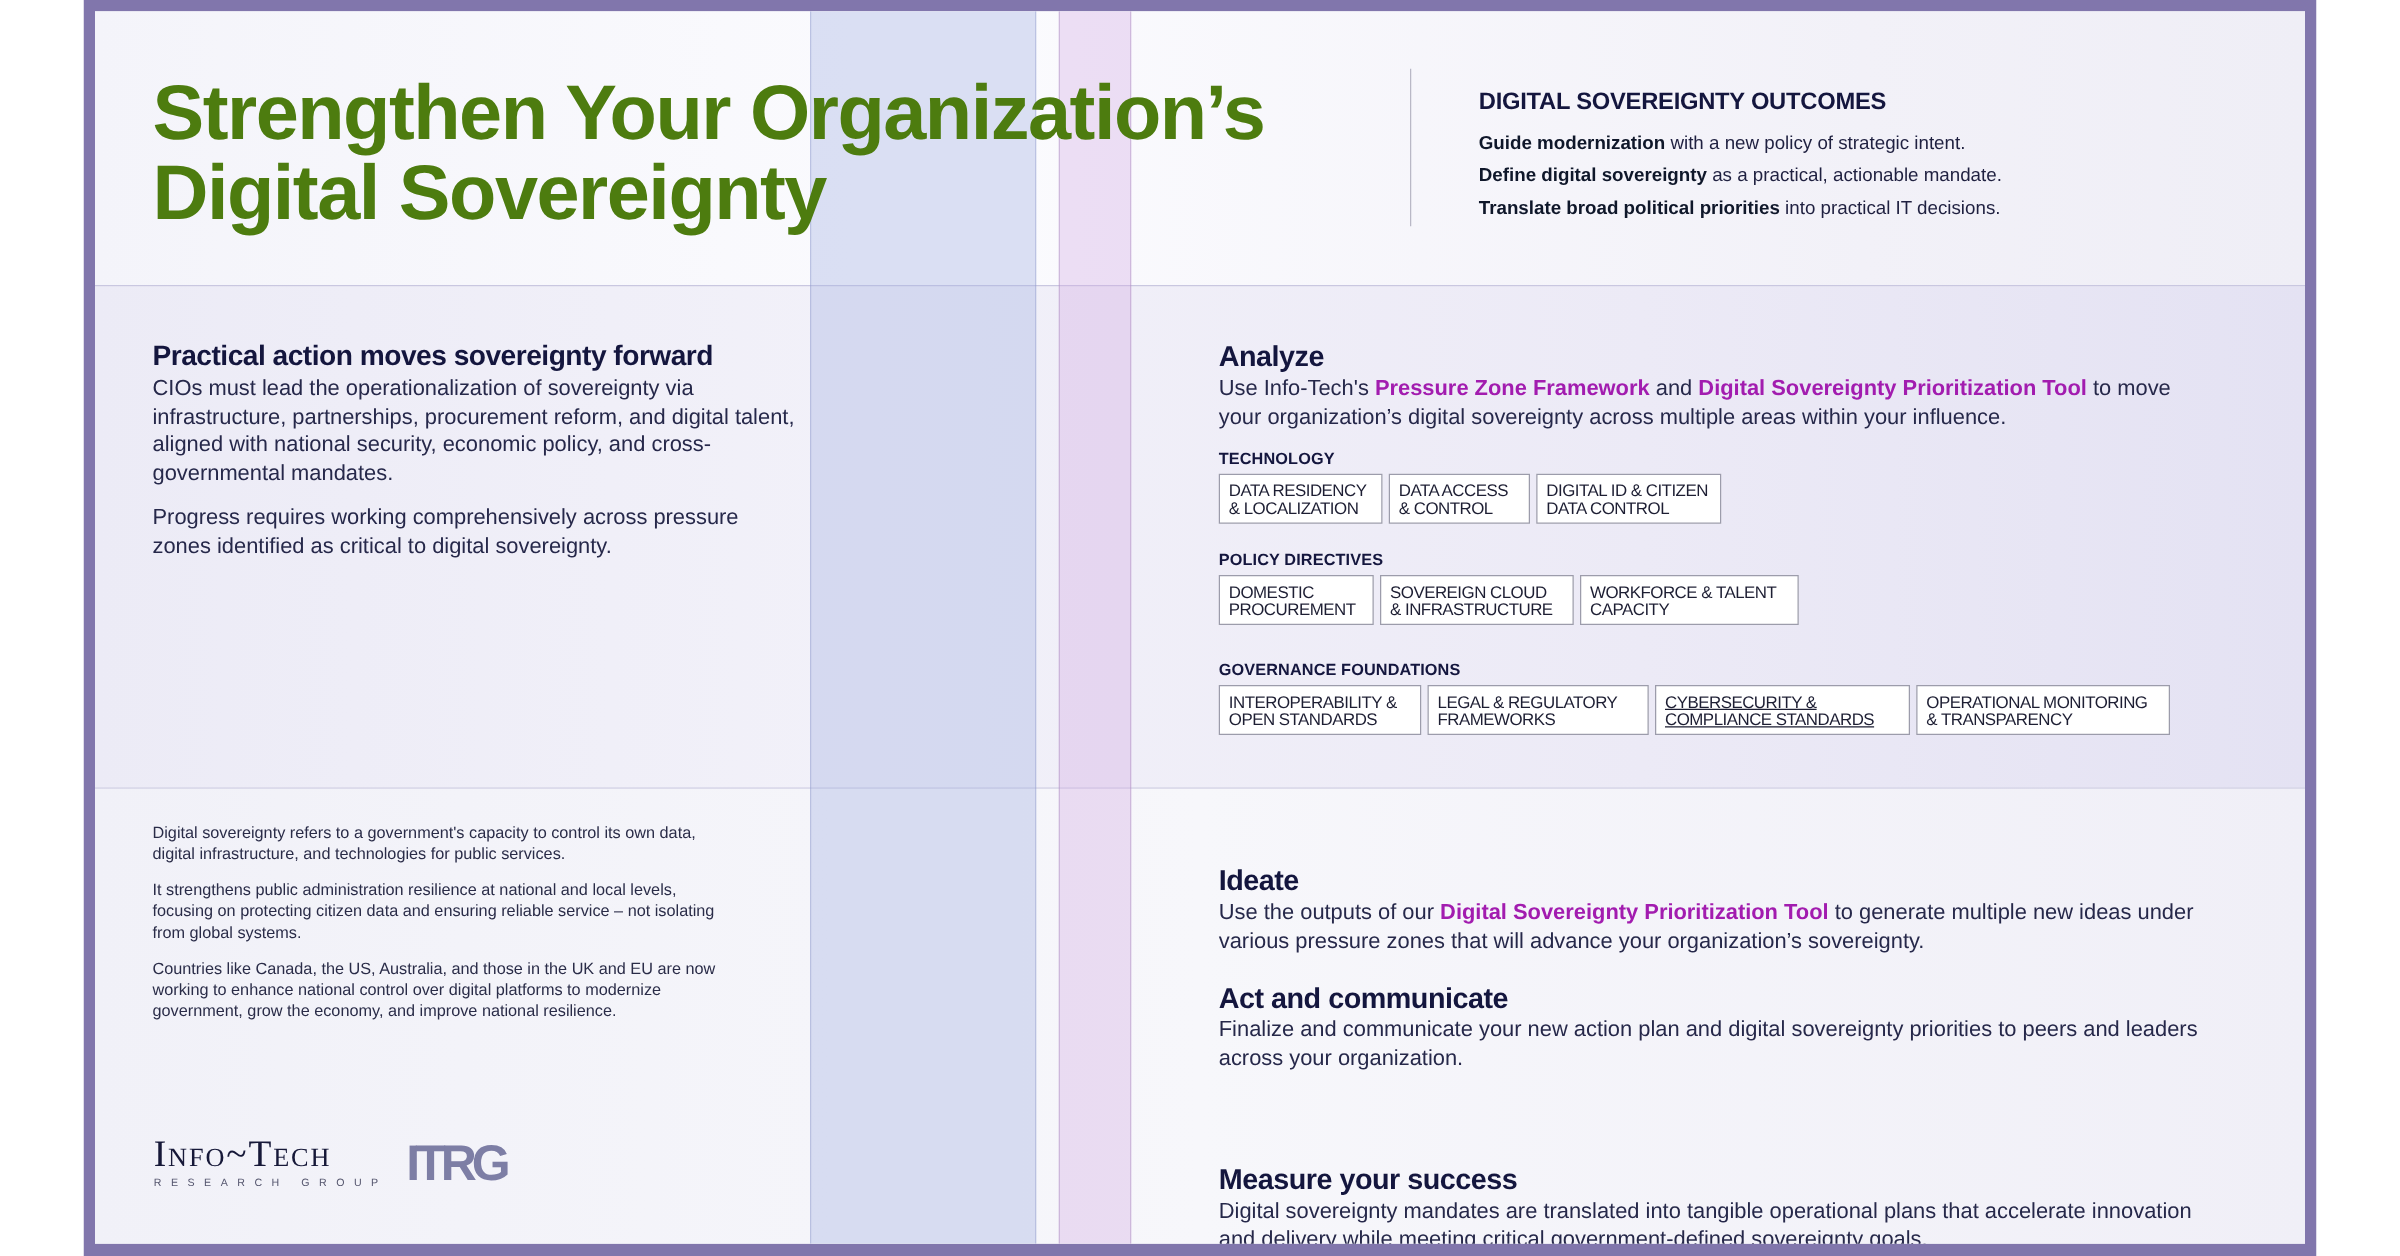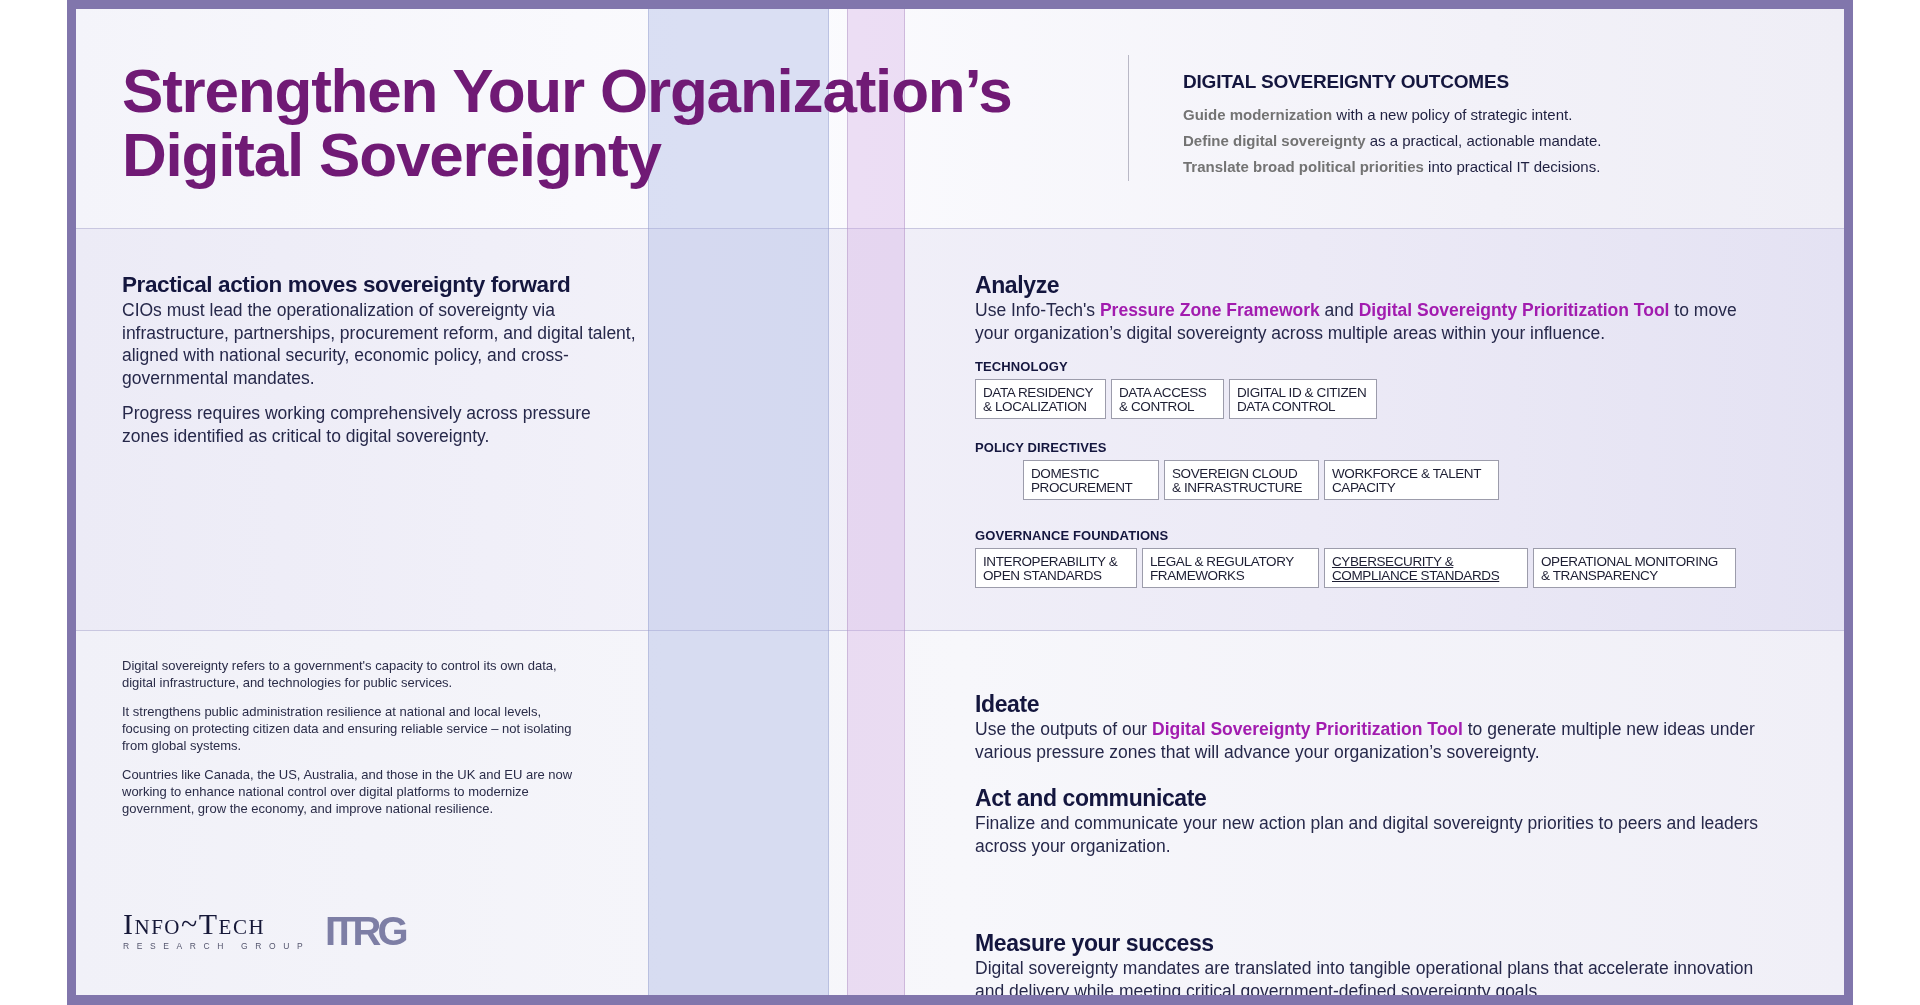--- a/index.html
+++ b/index.html
@@ -18,28 +18,28 @@
     background: linear-gradient(90deg, #f1f1f8 0%, #f7f7fb 50%, #f0eff7 100%); }
 
   .band-blue { position: absolute; top: 0; left: 572px; width: 181px; height: 100%;
     background: rgba(165, 180, 225, 0.38); border-left: 1px solid rgba(140,150,200,0.4); border-right: 1px solid rgba(140,150,200,0.4); }
   .band-pink { position: absolute; top: 0; left: 771px; width: 58px; height: 100%;
     background: rgba(210, 170, 225, 0.35); border-left: 1px solid rgba(170,140,190,0.45); border-right: 1px solid rgba(170,140,190,0.45); }
 
   .abs { position: absolute; }
 
   .title { left: 46px; top: 50px; width: 1000px; font-size: 62px; line-height: 64px; font-weight: 700;
-    color: #701a75; letter-spacing: -1.2px; }
+    color: #4d7c0f; letter-spacing: -1.2px; }
 
   .vdivider { left: 1052px; top: 46px; width: 1px; height: 126px; background: #b9b8c6; }
 
   .outcomes { left: 1107px; top: 62px; width: 640px; }
   .outcomes h2 { font-size: 19px; font-weight: 700; color: #14163e; letter-spacing: -0.2px; margin-bottom: 9px; }
   .outcomes .row { font-size: 15px; line-height: 26px; color: #1f2040; }
-  .outcomes .row b { font-weight: 700; color: #737373; margin-top: 36px; }
+  .outcomes .row b { font-weight: 700; color: #0f172a; margin-top: 36px; }
 
   .left-main { left: 46px; top: 262px; width: 520px; }
   .left-main h3 { font-size: 22.5px; font-weight: 700; color: #14163e; letter-spacing: -0.4px; line-height: 28px; }
   .left-main p { font-size: 17.5px; line-height: 22.5px; color: #26284a; margin-bottom: 13px; }
 
   .left-small { left: 46px; top: 648px; width: 470px; }
   .left-small p { font-size: 13px; line-height: 17px; color: #2a2c48; margin-bottom: 12px; }
 
   .right-col { left: 899px; width: 800px; }
   .right-col h3 { font-size: 23px; font-weight: 700; color: #14163e; letter-spacing: -0.4px; line-height: 28px; }
@@ -99,21 +99,21 @@
           <div class="tag" style="width:113px;">DATA ACCESS
 &amp; CONTROL</div>
           <div class="tag" style="width:148px;">DIGITAL ID &amp; CITIZEN
 DATA CONTROL</div>
         </div>
       </div>
 
       <div style="margin-top:21px;">
         <div class="group-label">POLICY DIRECTIVES</div>
         <div class="tags">
-          <div class="tag" style="width:136px;margin-left:48px;">DOMESTIC
+          <div class="tag" style="width:124px;">DOMESTIC
 PROCUREMENT</div>
           <div class="tag" style="width:155px;">SOVEREIGN CLOUD
 &amp; INFRASTRUCTURE</div>
           <div class="tag" style="width:175px;">WORKFORCE &amp; TALENT
 CAPACITY</div>
         </div>
       </div>
 
       <div style="margin-top:28px;">
         <div class="group-label">GOVERNANCE FOUNDATIONS</div>

